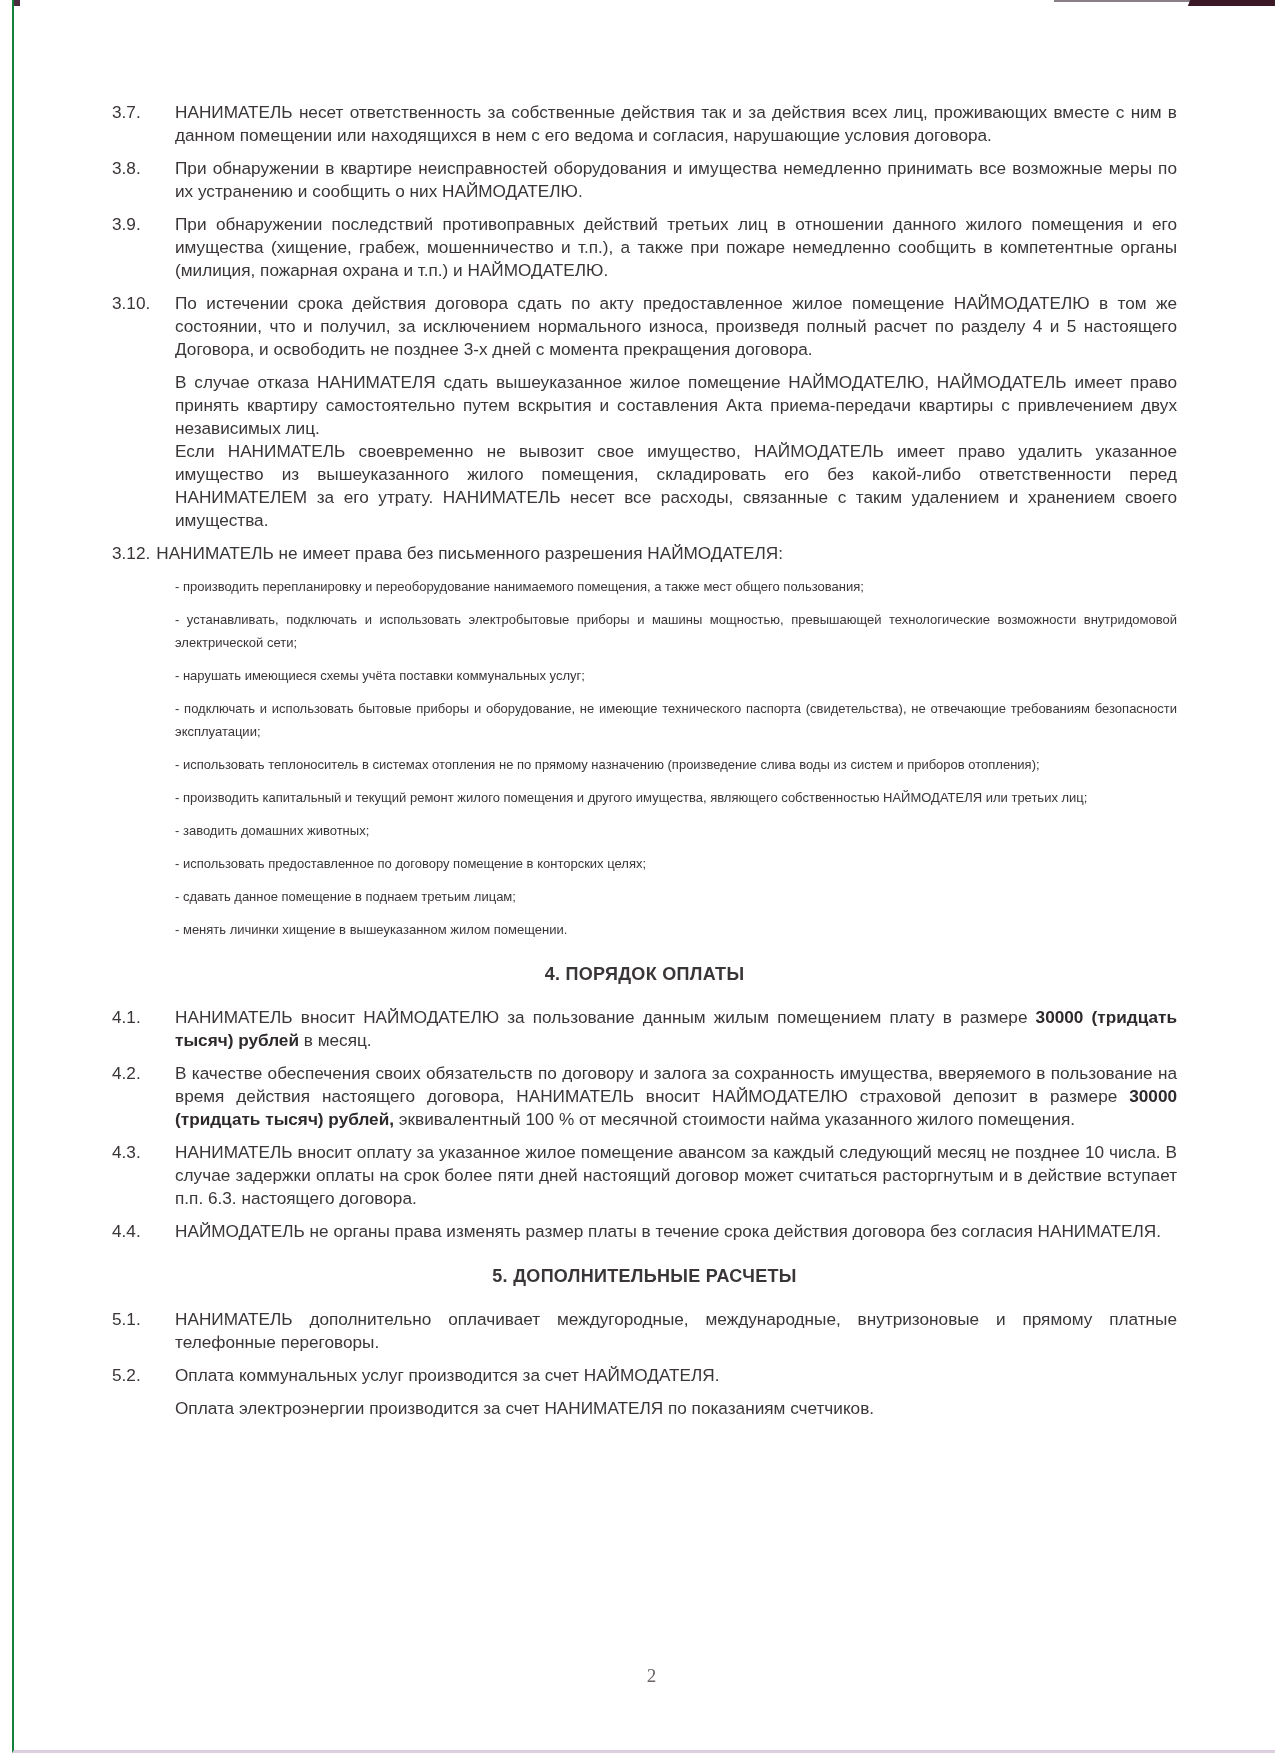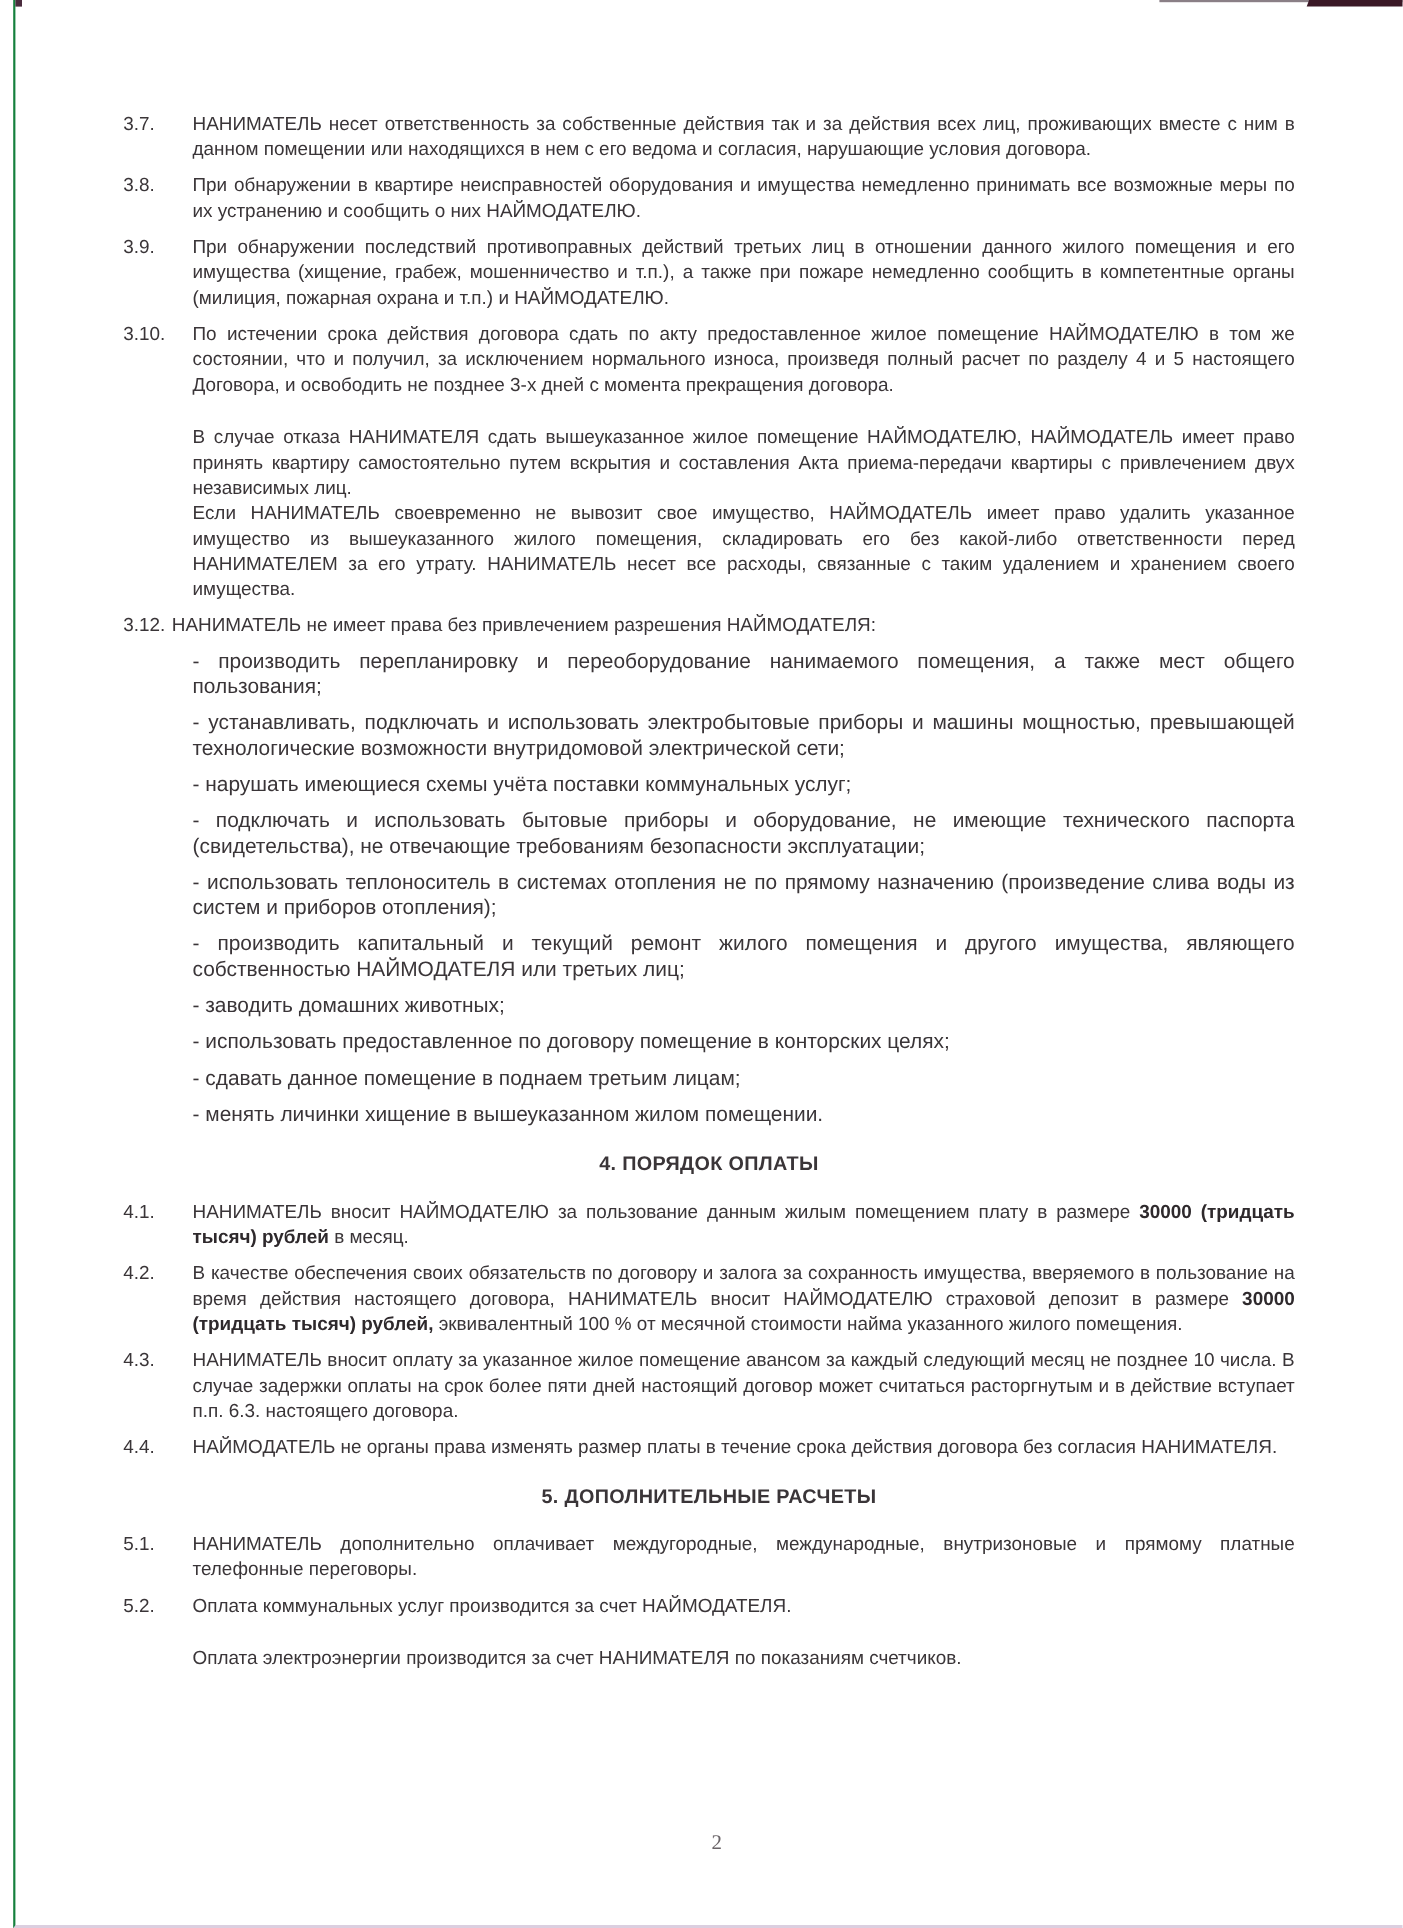--- a/index.html
+++ b/index.html
@@ -28,23 +28,23 @@
   .content {
     position: absolute; left: 98px; top: 101px; width: 1065px;
   }
   .clause {
     display: flex; font-size: 17.2px; line-height: 23px; margin-bottom: 10px;
   }
   .clause .num { width: 63px; flex: 0 0 63px; }
   .clause .body { flex: 1; text-align: justify; padding-right: 0; }
   .clause.tight .num { width: auto; flex: 0 0 auto; margin-right: 6px; }
   .para { margin: 0; }
-  .para + .para.spaced { margin-top: 25px; }
+  .para + .para.spaced { margin-top: 10px; }
   .list { margin-left: 63px; }
-  .list-item { font-size: 19px; line-height: 23px; margin-bottom: 10px; text-align: justify; }
+  .list-item { font-size: 13px; line-height: 23px; margin-bottom: 10px; text-align: justify; }
   .section-title {
     text-align: center; font-weight: bold; font-size: 18px; line-height: 23px;
     margin: 22px 0 20px 0; letter-spacing: 0.3px;
   }
   b { font-weight: bold; color: #2e292c; }
   .page-number {
     position: absolute; top: 1665px; left: 0; width: 1275px; text-align: center;
     font-family: "Liberation Serif", serif; font-size: 19px; color: #6a6468;
   }
 </style>
@@ -85,21 +85,21 @@
         <p class="para">По истечении срока действия договора сдать по акту предоставленное жилое помещение НАЙМОДАТЕЛЮ в том же состоянии, что и получил, за исключением нормального износа, произведя полный расчет по разделу 4 и 5 настоящего Договора, и освободить не позднее 3-х дней с момента прекращения договора.</p>
         <p class="para spaced">В случае отказа НАНИМАТЕЛЯ сдать вышеуказанное жилое помещение НАЙМОДАТЕЛЮ, НАЙМОДАТЕЛЬ имеет право принять квартиру самостоятельно путем вскрытия и составления Акта приема-передачи квартиры с привлечением двух независимых лиц.</p>
         <p class="para">Если НАНИМАТЕЛЬ своевременно не вывозит свое имущество, НАЙМОДАТЕЛЬ имеет право удалить указанное имущество из вышеуказанного жилого помещения, складировать его без какой-либо ответственности перед НАНИМАТЕЛЕМ за его утрату. НАНИМАТЕЛЬ несет все расходы, связанные с таким удалением и хранением своего имущества.</p>
       </div>
     </div>
 
 
     <div class="clause tight">
       <div class="num">3.12.</div>
       <div class="body">
-          <p class="para">НАНИМАТЕЛЬ не имеет права без привлечением разрешения НАЙМОДАТЕЛЯ:</p>
+          <p class="para">НАНИМАТЕЛЬ не имеет права без письменного разрешения НАЙМОДАТЕЛЯ:</p>
         </div>
     </div>
 
     <div class="list">
       <div class="list-item">- производить перепланировку и переоборудование нанимаемого помещения, а также мест общего пользования;</div>
       <div class="list-item">- устанавливать, подключать и использовать электробытовые приборы и машины мощностью, превышающей технологические возможности внутридомовой электрической сети;</div>
       <div class="list-item">- нарушать имеющиеся схемы учёта поставки коммунальных услуг;</div>
       <div class="list-item">- подключать и использовать бытовые приборы и оборудование, не имеющие технического паспорта (свидетельства), не отвечающие  требованиям безопасности эксплуатации;</div>
       <div class="list-item">- использовать теплоноситель в системах отопления не по прямому назначению (произведение слива воды из систем и приборов отопления);</div>
       <div class="list-item">- производить капитальный и текущий ремонт жилого помещения и другого имущества, являющего собственностью НАЙМОДАТЕЛЯ или третьих лиц;</div>

